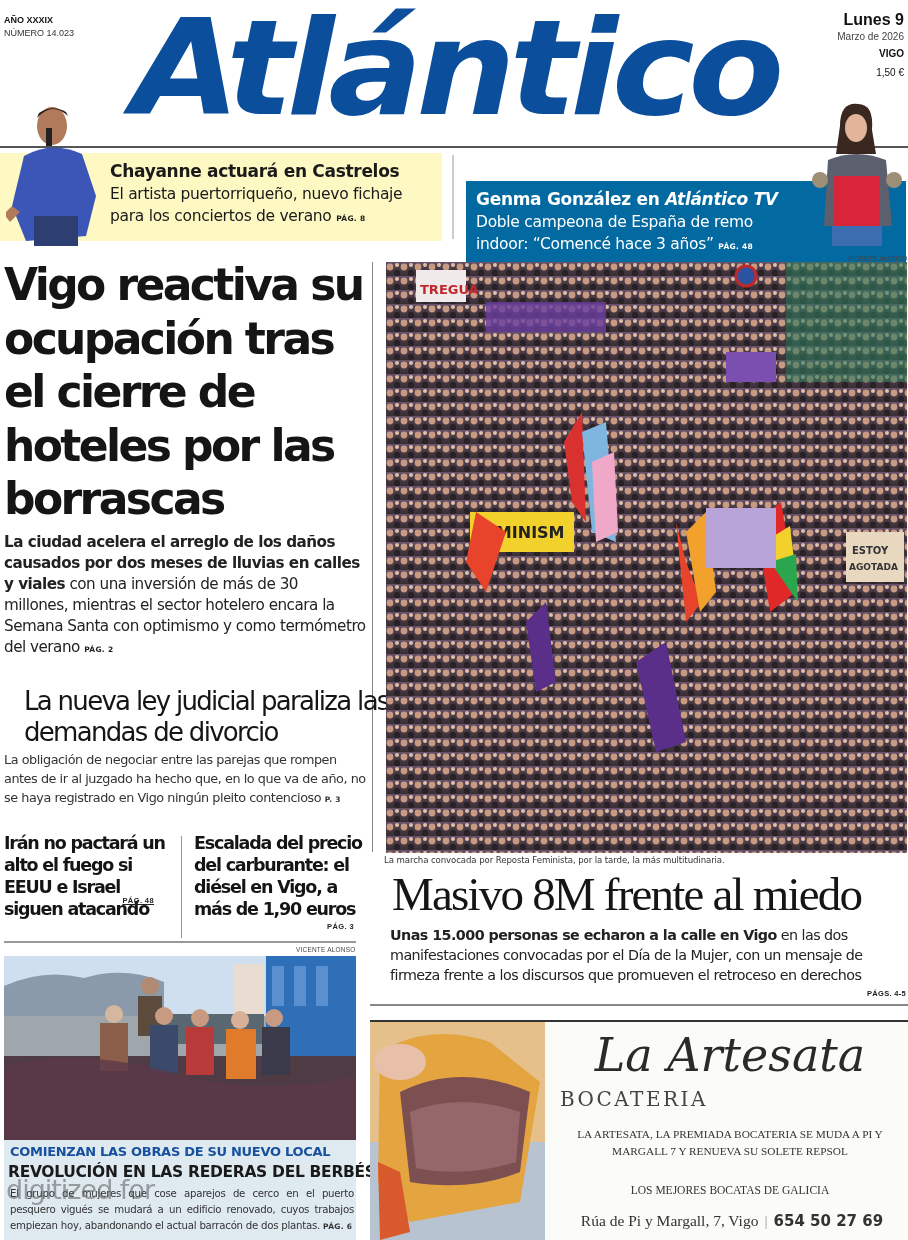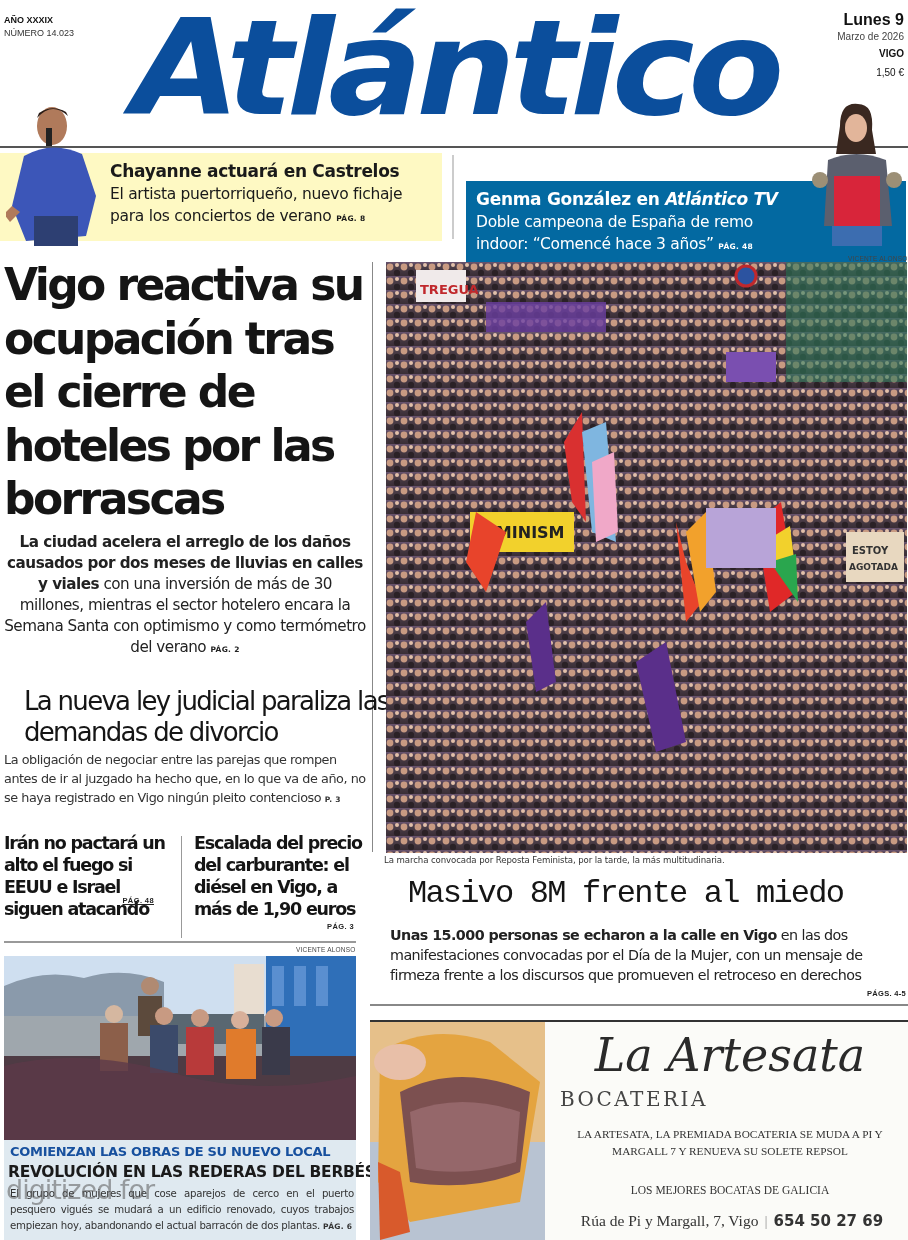--- a/index.html
+++ b/index.html
@@ -27,21 +27,21 @@
   .teaser-title { font-family: "DejaVu Sans", sans-serif; font-weight: bold; font-size: 17px; line-height: 24px; letter-spacing: -0.3px; }
   .teaser-title em { font-style: italic; }
   .teaser-body { font-family: "DejaVu Sans", sans-serif; font-size: 15.5px; line-height: 22px; letter-spacing: -0.3px; }
   .pag { font-size: 7.5px; font-weight: bold; letter-spacing: 0.3px; }
 
   .person-left { left: 6px; top: 96px; width: 96px; height: 150px; }
   .person-right { left: 806px; top: 96px; width: 100px; height: 150px; }
 
   
   .main-head { left: 4px; top: 258px; width: 368px; font-family: "DejaVu Sans", sans-serif; font-weight: bold; font-size: 44px; line-height: 53.5px; letter-spacing: -2.6px; color: #151515; }
-  .main-lead { left: 4px; top: 532px; width: 362px; font-family: "DejaVu Sans", sans-serif; font-size: 15.2px; line-height: 21px; letter-spacing: -0.5px; color: #222; text-align: center; }
+  .main-lead { left: 4px; top: 532px; width: 362px; font-family: "DejaVu Sans", sans-serif; font-size: 15.2px; line-height: 21px; letter-spacing: -0.5px; color: #222; }
   .main-lead b { font-weight: bold; }
   .col-rule { left: 372px; top: 262px; width: 1px; height: 590px; background: #888; }
 
   .h2 { left: 4px; top: 686px; width: 366px; font-family: "DejaVu Sans", sans-serif; font-size: 26px; line-height: 31px; letter-spacing: -1.7px; color: #151515; margin-left: 20px; }
   .h2-body { left: 4px; top: 750px; width: 366px; font-family: "DejaVu Sans", sans-serif; font-size: 12.8px; line-height: 19px; letter-spacing: -0.45px; color: #333; }
 
   .short { font-family: "DejaVu Sans", sans-serif; font-weight: bold; font-size: 17.5px; line-height: 22px; letter-spacing: -1.2px; color: #151515; }
   .short-1 { left: 4px; top: 832px; width: 170px; }
   .short-2 { left: 194px; top: 832px; width: 176px; }
   .short-pag { font-size: 7.5px; font-weight: bold; color: #222; text-align: right; letter-spacing: 0.4px; }
@@ -57,21 +57,21 @@
   .bl-box { left: 4px; top: 1140px; width: 352px; height: 100px; background: #dfe9f0; }
   .bl-kicker { left: 10px; top: 1144px; font-family: "DejaVu Sans", sans-serif; font-weight: bold; font-size: 13px; color: #17509e; letter-spacing: -0.3px; }
   .bl-title { left: 8px; top: 1163px; font-family: "DejaVu Sans", sans-serif; font-weight: bold; font-size: 15.5px; color: #1a1a1a; letter-spacing: -0.3px; }
   .bl-body { left: 10px; top: 1186px; width: 344px; font-family: "DejaVu Sans", sans-serif; font-size: 10.2px; line-height: 16px; letter-spacing: -0.25px; color: #333; text-align: justify; }
   .watermark { left: 6px; top: 1176px; font-family: "DejaVu Sans", sans-serif; font-weight: normal; font-size: 27px; line-height: 28px; color: rgba(90,90,90,0.55); letter-spacing: -1px; }
 
   
   .credit-main { left: 848px; top: 255px; }
   .photo-main { left: 386px; top: 262px; width: 521px; height: 591px; overflow: hidden; background: #4a3b45; }
   .caption-main { left: 384px; top: 855px; font-family: "DejaVu Sans", sans-serif; font-size: 8.6px; color: #333; letter-spacing: -0.1px; }
-  .head-8m { left: 408px; top: 872px; font-family: Liberation Mono, monospace; font-size: 32px; line-height: 44px; letter-spacing: -1.8px; color: #151515; }
+  .head-8m { left: 392px; top: 872px; font-family: Liberation Serif, serif; font-size: 47px; line-height: 44px; letter-spacing: -1.8px; color: #151515; }
   .lead-8m { left: 390px; top: 925px; width: 520px; font-family: "DejaVu Sans", sans-serif; font-size: 14.3px; line-height: 20px; letter-spacing: -0.55px; color: #222; }
   .lead-8m b { font-weight: bold; }
   .pag-8m { right: 2px; top: 989px; }
   .ad-rule { left: 370px; top: 1004px; width: 538px; height: 2px; background: #888; }
 
   
   .ad { left: 370px; top: 1020px; width: 538px; height: 220px; background: #fbfbf8; border-top: 2px solid #333; }
   .ad-photo { left: 370px; top: 1022px; width: 175px; height: 218px; overflow: hidden; background: linear-gradient(160deg, #e8b56c 0%, #d99b4a 35%, #aa6a56 50%, #9aa6b6 80%, #c5d0de 100%); }
   .ad-brand { left: 560px; top: 1028px; width: 340px; text-align: center; font-family: "DejaVu Serif", serif; font-style: italic; font-size: 46px; color: #2a2a2a; letter-spacing: 0px; }
   .ad-sub { left: 560px; top: 1087px; width: 340px; text-align: left; font-family: "DejaVu Serif", serif; font-size: 20px; letter-spacing: 2.5px; color: #444; }

